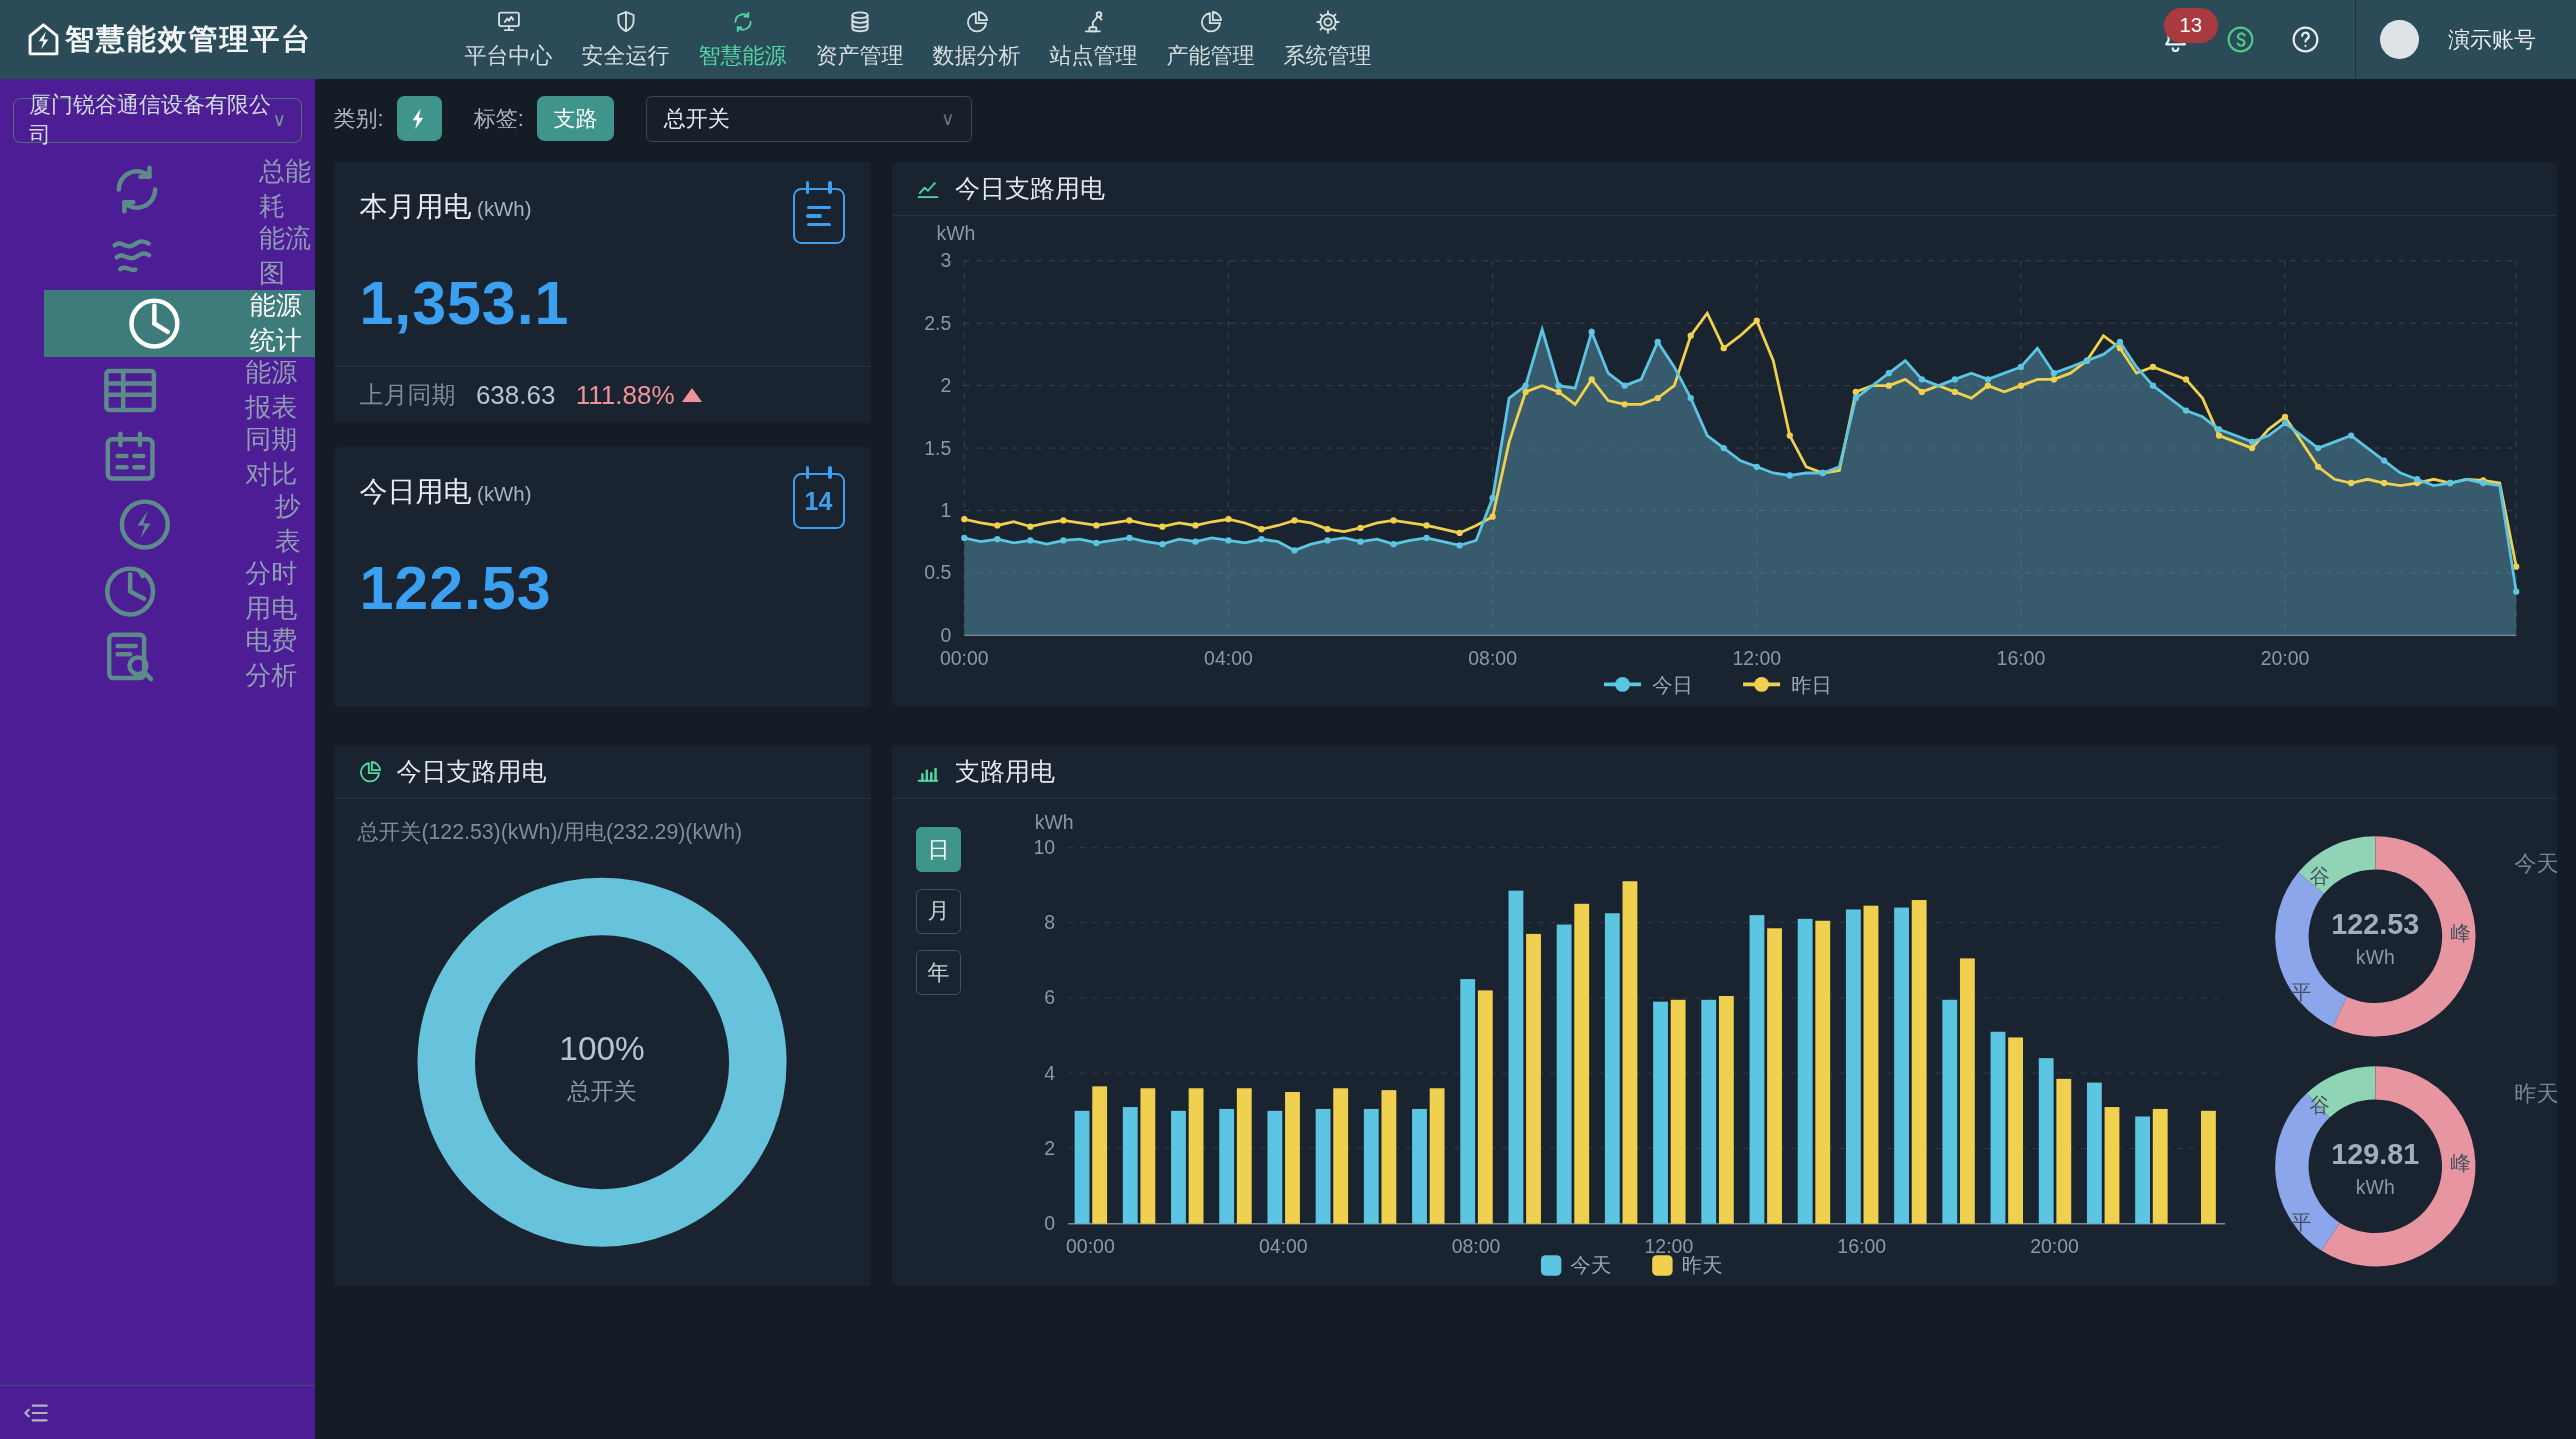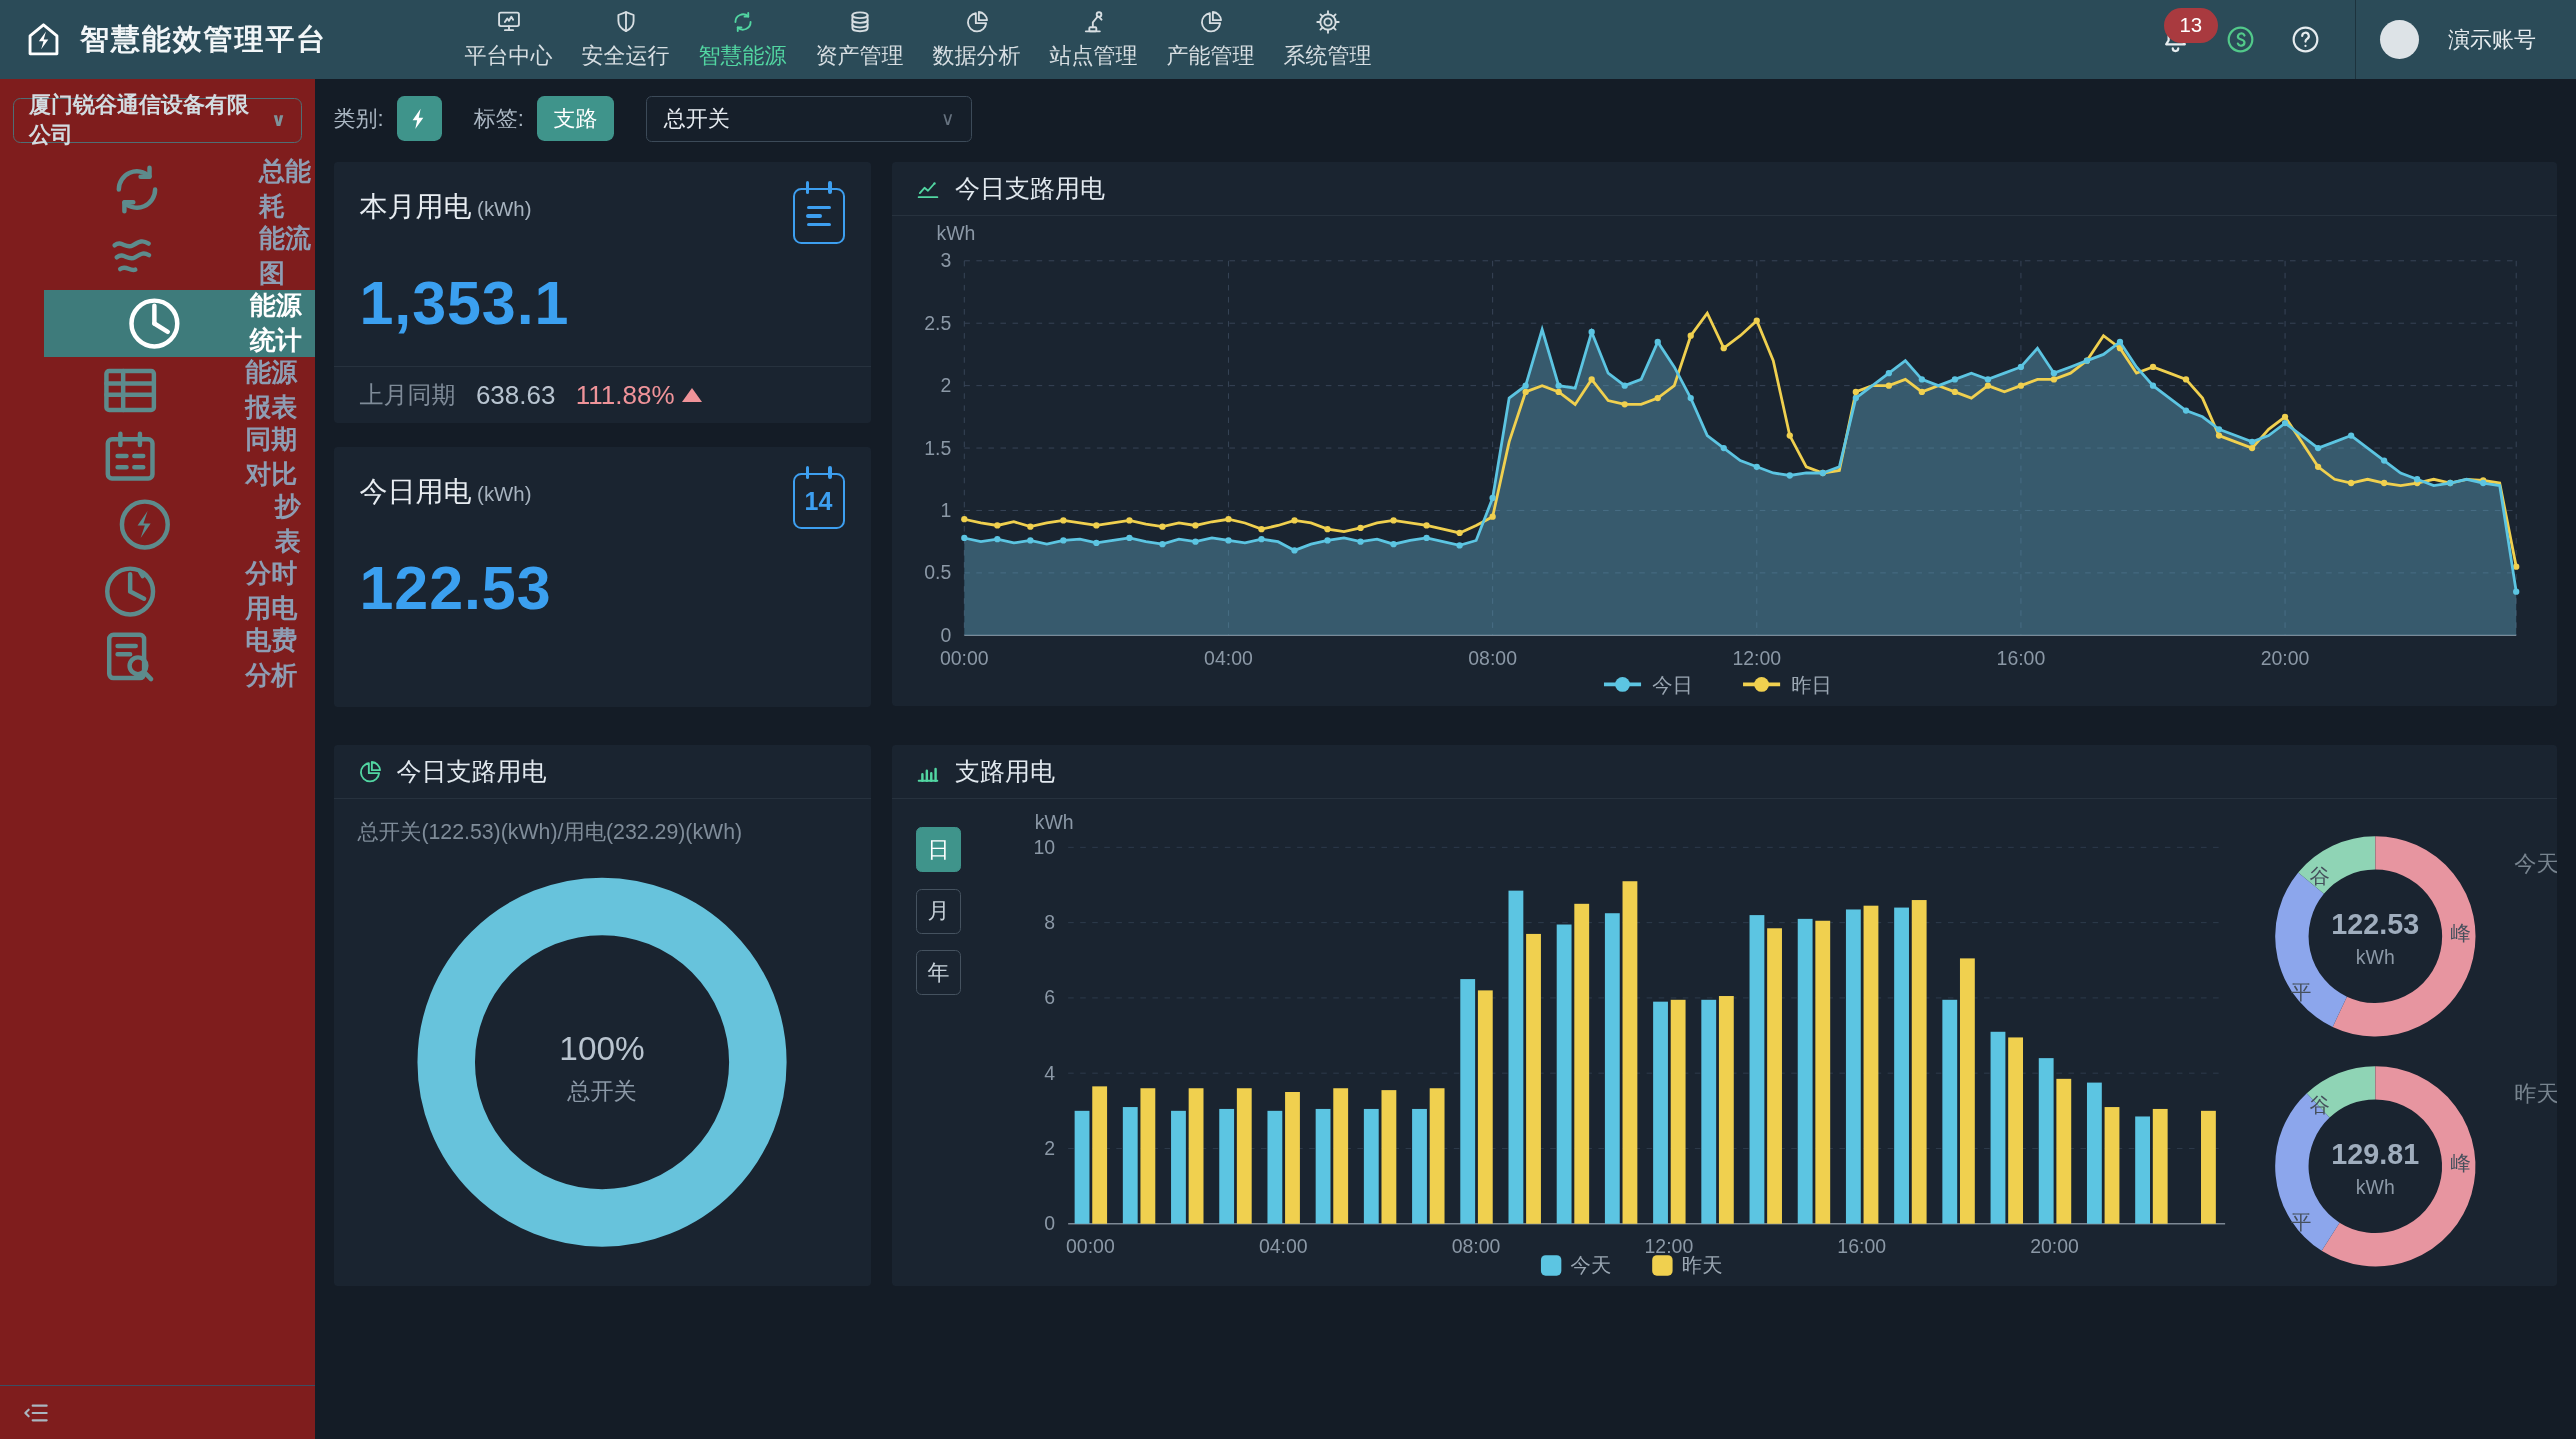--- a/index.html
+++ b/index.html
@@ -2,40 +2,40 @@
 <html style="font-size:15px"><head>
 <meta charset="utf-8">
 <style>
   * { margin:0; padding:0; box-sizing:border-box; }
   html,body { background:#0e141c; }
   body { font-family:"Liberation Sans","DejaVu Sans",sans-serif; }
   .screen { position:relative; width:2576px; height:1439px; background:#141c26; overflow:hidden; }
 
   
   .topbar { position:absolute; left:0; top:0; width:2576px; height:79px; background:#2b4b58; z-index:5; }
-  .logo { position:absolute; left:22px; top:0; height:79px; display:flex; align-items:center; gap:15px; color:#fff; }
+  .logo { position:absolute; left:22px; top:0; height:79px; display:flex; align-items:center; color:#fff; }
   .logo svg { width:43px; height:43px; }
   .logo-title { font-size:29px; font-weight:bold; letter-spacing:1.9px; color:#f2f6f8; }
   .topnav { position:absolute; left:450px; top:0; height:79px; display:flex; }
   .topnav-item { width:117px; height:79px; display:flex; flex-direction:column; align-items:center; justify-content:center; gap:4.6px; color:#d7dee2; cursor:pointer; }
   .topnav-item svg, .topnav-item .tglyph { width:28px; height:28px; }
   .topnav-item .tn-label { font-size:22px; }
   .topnav-item.active { color:#52d6a2; }
   .top-right { position:absolute; right:0; top:0; height:79px; display:flex; align-items:center; }
   .tr-icon { position:relative; width:41px; height:41px; margin-right:24px; color:#e6ecef; display:flex; align-items:center; justify-content:center; }
   .tr-icon svg { width:33px; height:33px; }
   .tr-icon.green { color:#52c98a; }
   .badge { position:absolute; top:-11px; left:9.3px; min-width:54px; height:35px; background:#a93a3f; color:#fff; font-size:20.4px; border-radius:17.6px; display:flex; align-items:center; justify-content:center; padding:0 9.3px; }
   .tr-divider { width:0.9px; height:79px; background:#1d333d; margin:0 24px 0 5.6px; }
   .user { display:flex; align-items:center; gap:29px; margin-right:40px; }
   .avatar { width:39px; height:39px; border-radius:50%; background:#dde3e7; }
   .user-name { color:#e8edf0; font-size:22px; }
 
   
-  .sidebar { position:absolute; left:0; top:79px; width:315px; height:1360px; background:#7f1d1d; z-index:4;font-weight:bold; }
+  .sidebar { position:absolute; left:0; top:79px; width:315px; height:1360px; background:#4c1d95; z-index:4; }
   .company-select { margin:18.5px 13px 13px 13px; height:45px; border:0.9px solid #4f6e74; border-radius:7.4px; display:flex; align-items:center; justify-content:space-between; padding:0 15px; color:#d3dce1; font-size:22px; cursor:pointer; }
   .company-select .chev { color:#7e939b; font-size:18.5px; }
   .side-item { height:67px; display:flex; align-items:center; gap:22px; padding-left:37px; color:#8e9db3; font-size:26px; cursor:pointer; }
   .side-item .si-icon { width:33px; height:33px; color:#5d8b8c; display:flex; align-items:center; justify-content:center; }
   .side-item .si-icon svg { width:32px; height:32px; }
   .side-item.active { background:#3e7b7b; color:#ffffff;margin-left:44px; }
   .side-item.active .si-icon { color:#ffffff; }
   .side-bottom { position:absolute; left:0; bottom:0; width:315px; height:54px; border-top:0.9px solid #3a4f63; display:flex; align-items:center; padding-left:20.4px; color:#aab6c0; }
   .side-bottom svg { width:32px; height:32px; cursor:pointer; }
 

